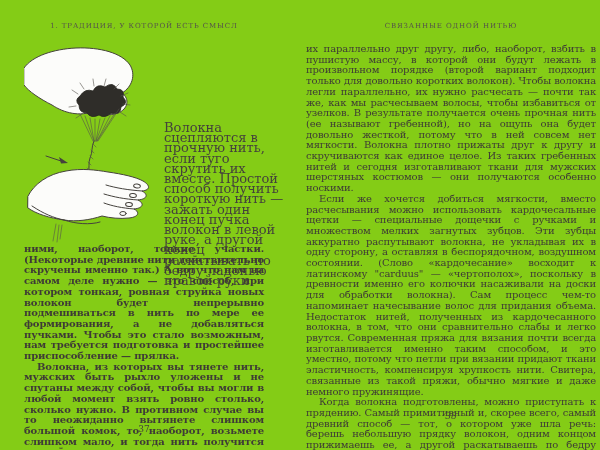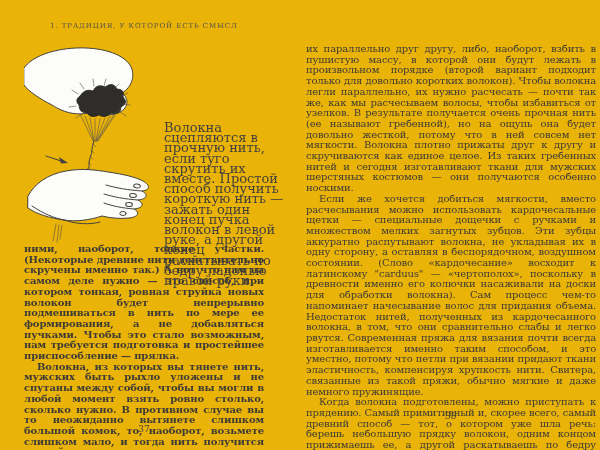--- a/index.html
+++ b/index.html
@@ -1,19 +1,19 @@
 <!DOCTYPE html>
 <html lang="ru"><head>
 <meta charset="utf-8">
 <style>
   html,body{margin:0;padding:0;}
   body{width:600px;height:450px;background:#ffffff;overflow:hidden;}
   .spread{
     position:relative;width:600px;height:450px;
-    background:#eab308;
+    background:#84cc16;
     font-family:"DejaVu Serif","Liberation Serif",serif;
     color:#3e3b36;
   }
   .page{position:absolute;top:0;height:450px;}
   .page.left{left:24px;width:240px;}
   .page.right{left:306px;width:290px;}
   .running-head{
     position:absolute;top:22px;left:0;width:100%;
     text-align:center;font-size:7px;letter-spacing:0.9px;
     color:#55524b;white-space:nowrap;
@@ -88,20 +88,21 @@
     <div class="body-text">
       <p>ними, наоборот, тонкие участки. (Некоторые древние нити действительно скручены именно так.) А вот что нам на самом деле нужно — это способ, при котором тонкая, ровная струйка новых волокон будет непрерывно подмешиваться в нить по мере ее формирования, а не добавляться пучками. Чтобы это стало возможным, нам требуется подготовка и простейшее приспособление — прялка.</p>
       <p class="indent">Волокна, из которых вы тянете нить, мужских быть рыхло уложены и не спутаны между собой, чтобы вы могли в любой момент взять ровно столько, сколько нужно. В противном случае вы то неожиданно вытянете слишком большой комок, то, наоборот, возьмете слишком мало, и тогда нить получится тонкой и порвется.</p>
       <p class="indent">Существует два основных способа подготовки волокон к прядению по слабы их распутывания: можно либо уложить</p>
     </div>
 
     <div class="folio">37</div>
   </div>
 
   <div class="page right">
+    <div class="running-head">СВЯЗАННЫЕ ОДНОЙ НИТЬЮ</div>
 
     <div class="body-text">
       <p>их параллельно друг другу, либо, наоборот, взбить в пушистую массу, в которой они будут лежать в произвольном порядке (второй вариант подходит только для довольно коротких волокон). Чтобы волокна легли параллельно, их нужно расчесать — почти так же, как мы расчесываем волосы, чтобы избавиться от узелков. В результате получается очень прочная нить (ее называют гребенной), но на ощупь она будет довольно жесткой, потому что в ней совсем нет мягкости. Волокна плотно прижаты друг к другу и скручиваются как единое целое. Из таких гребенных нитей и сегодня изготавливают ткани для мужских шерстяных костюмов — они получаются особенно носкими.</p>
       <p class="indent">Если же хочется добиться мягкости, вместо расчесывания можно использовать кардочесальные щетки — специальные дощечки с ручками и множеством мелких загнутых зубцов. Эти зубцы аккуратно распутывают волокна, не укладывая их в одну сторону, а оставляя в беспорядочном, воздушном состоянии. (Слово «кардочесание» восходит к латинскому "carduus" — «чертополох», поскольку в древности именно его колючки насаживали на доски для обработки волокна). Сам процесс чем-то напоминает начесывание волос для придания объема. Недостаток нитей, полученных из кардочесанного волокна, в том, что они сравнительно слабы и легко рвутся. Современная пряжа для вязания почти всегда изготавливается именно таким способом, и это уместно, потому что петли при вязании придают ткани эластичность, компенсируя хрупкость нити. Свитера, связанные из такой пряжи, обычно мягкие и даже немного пружинящие.</p>
       <p class="indent">Когда волокна подготовлены, можно приступать к прядению. Самый примитивный и, скорее всего, самый древний способ — тот, о котором уже шла речь: берешь небольшую прядку волокон, одним концом прижимаешь ее, а другой раскатываешь по бедру ладонью. Но чтобы нитка получалась непрерывной, без комков и разрывов, нужно</p>
     </div>
 
     <div class="folio">38</div>
   </div>
 

